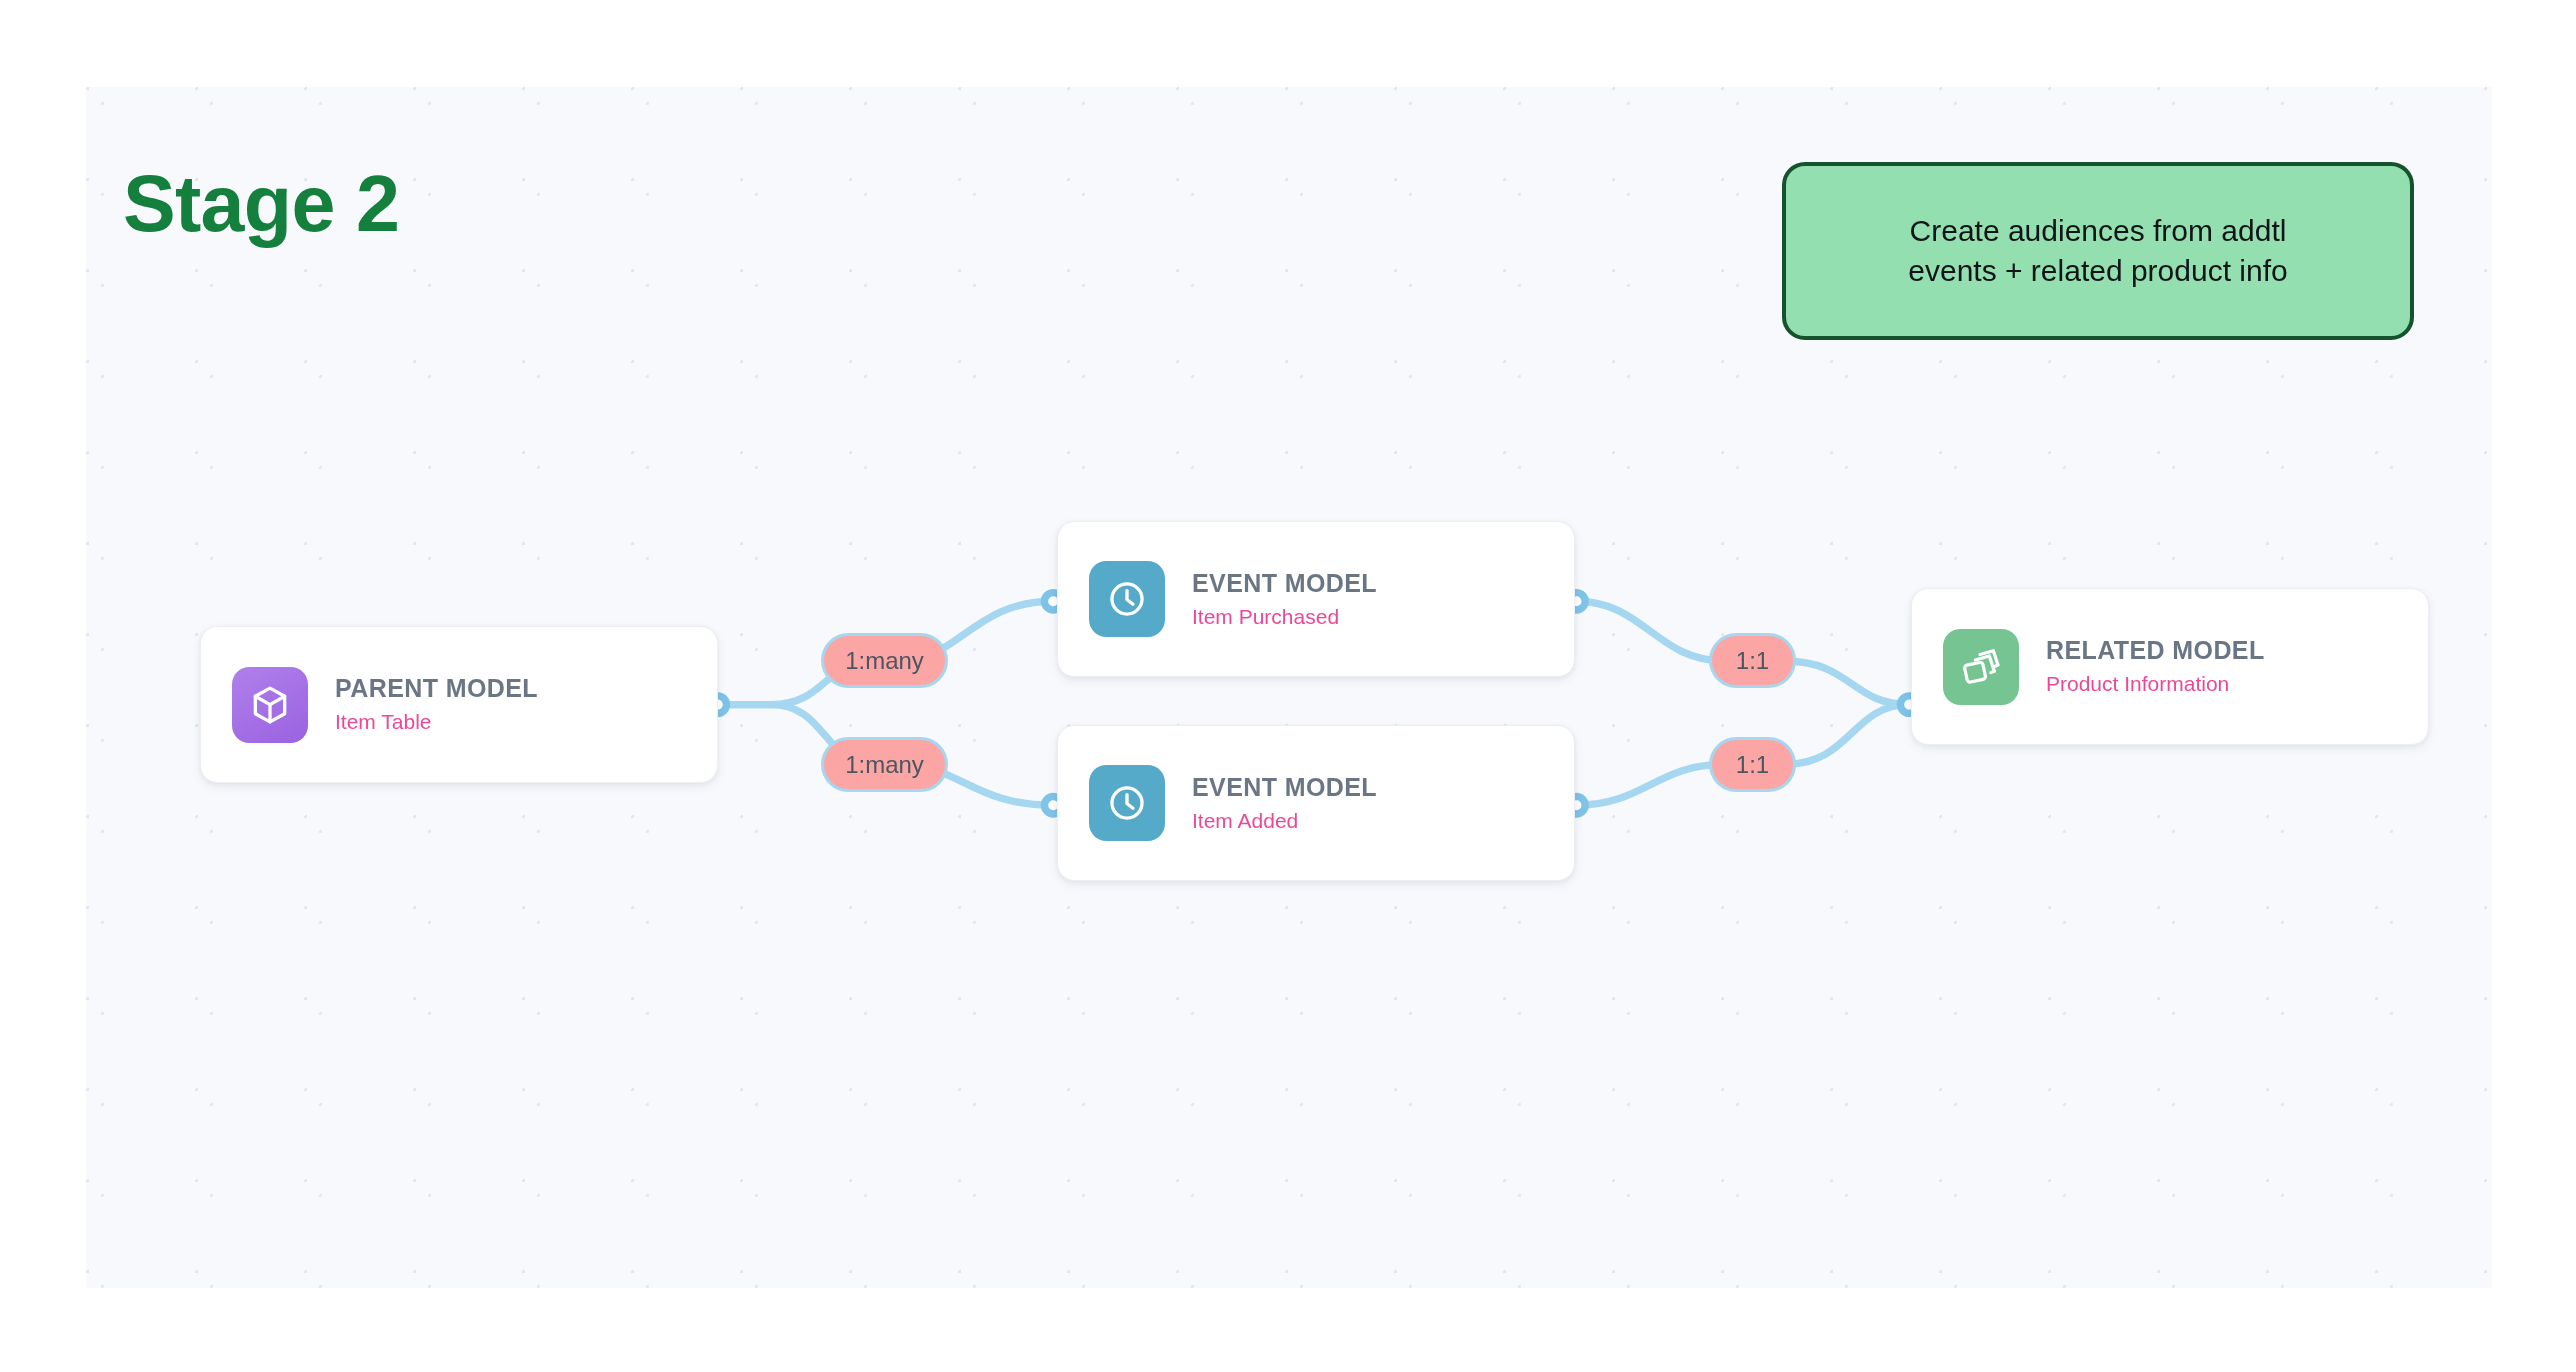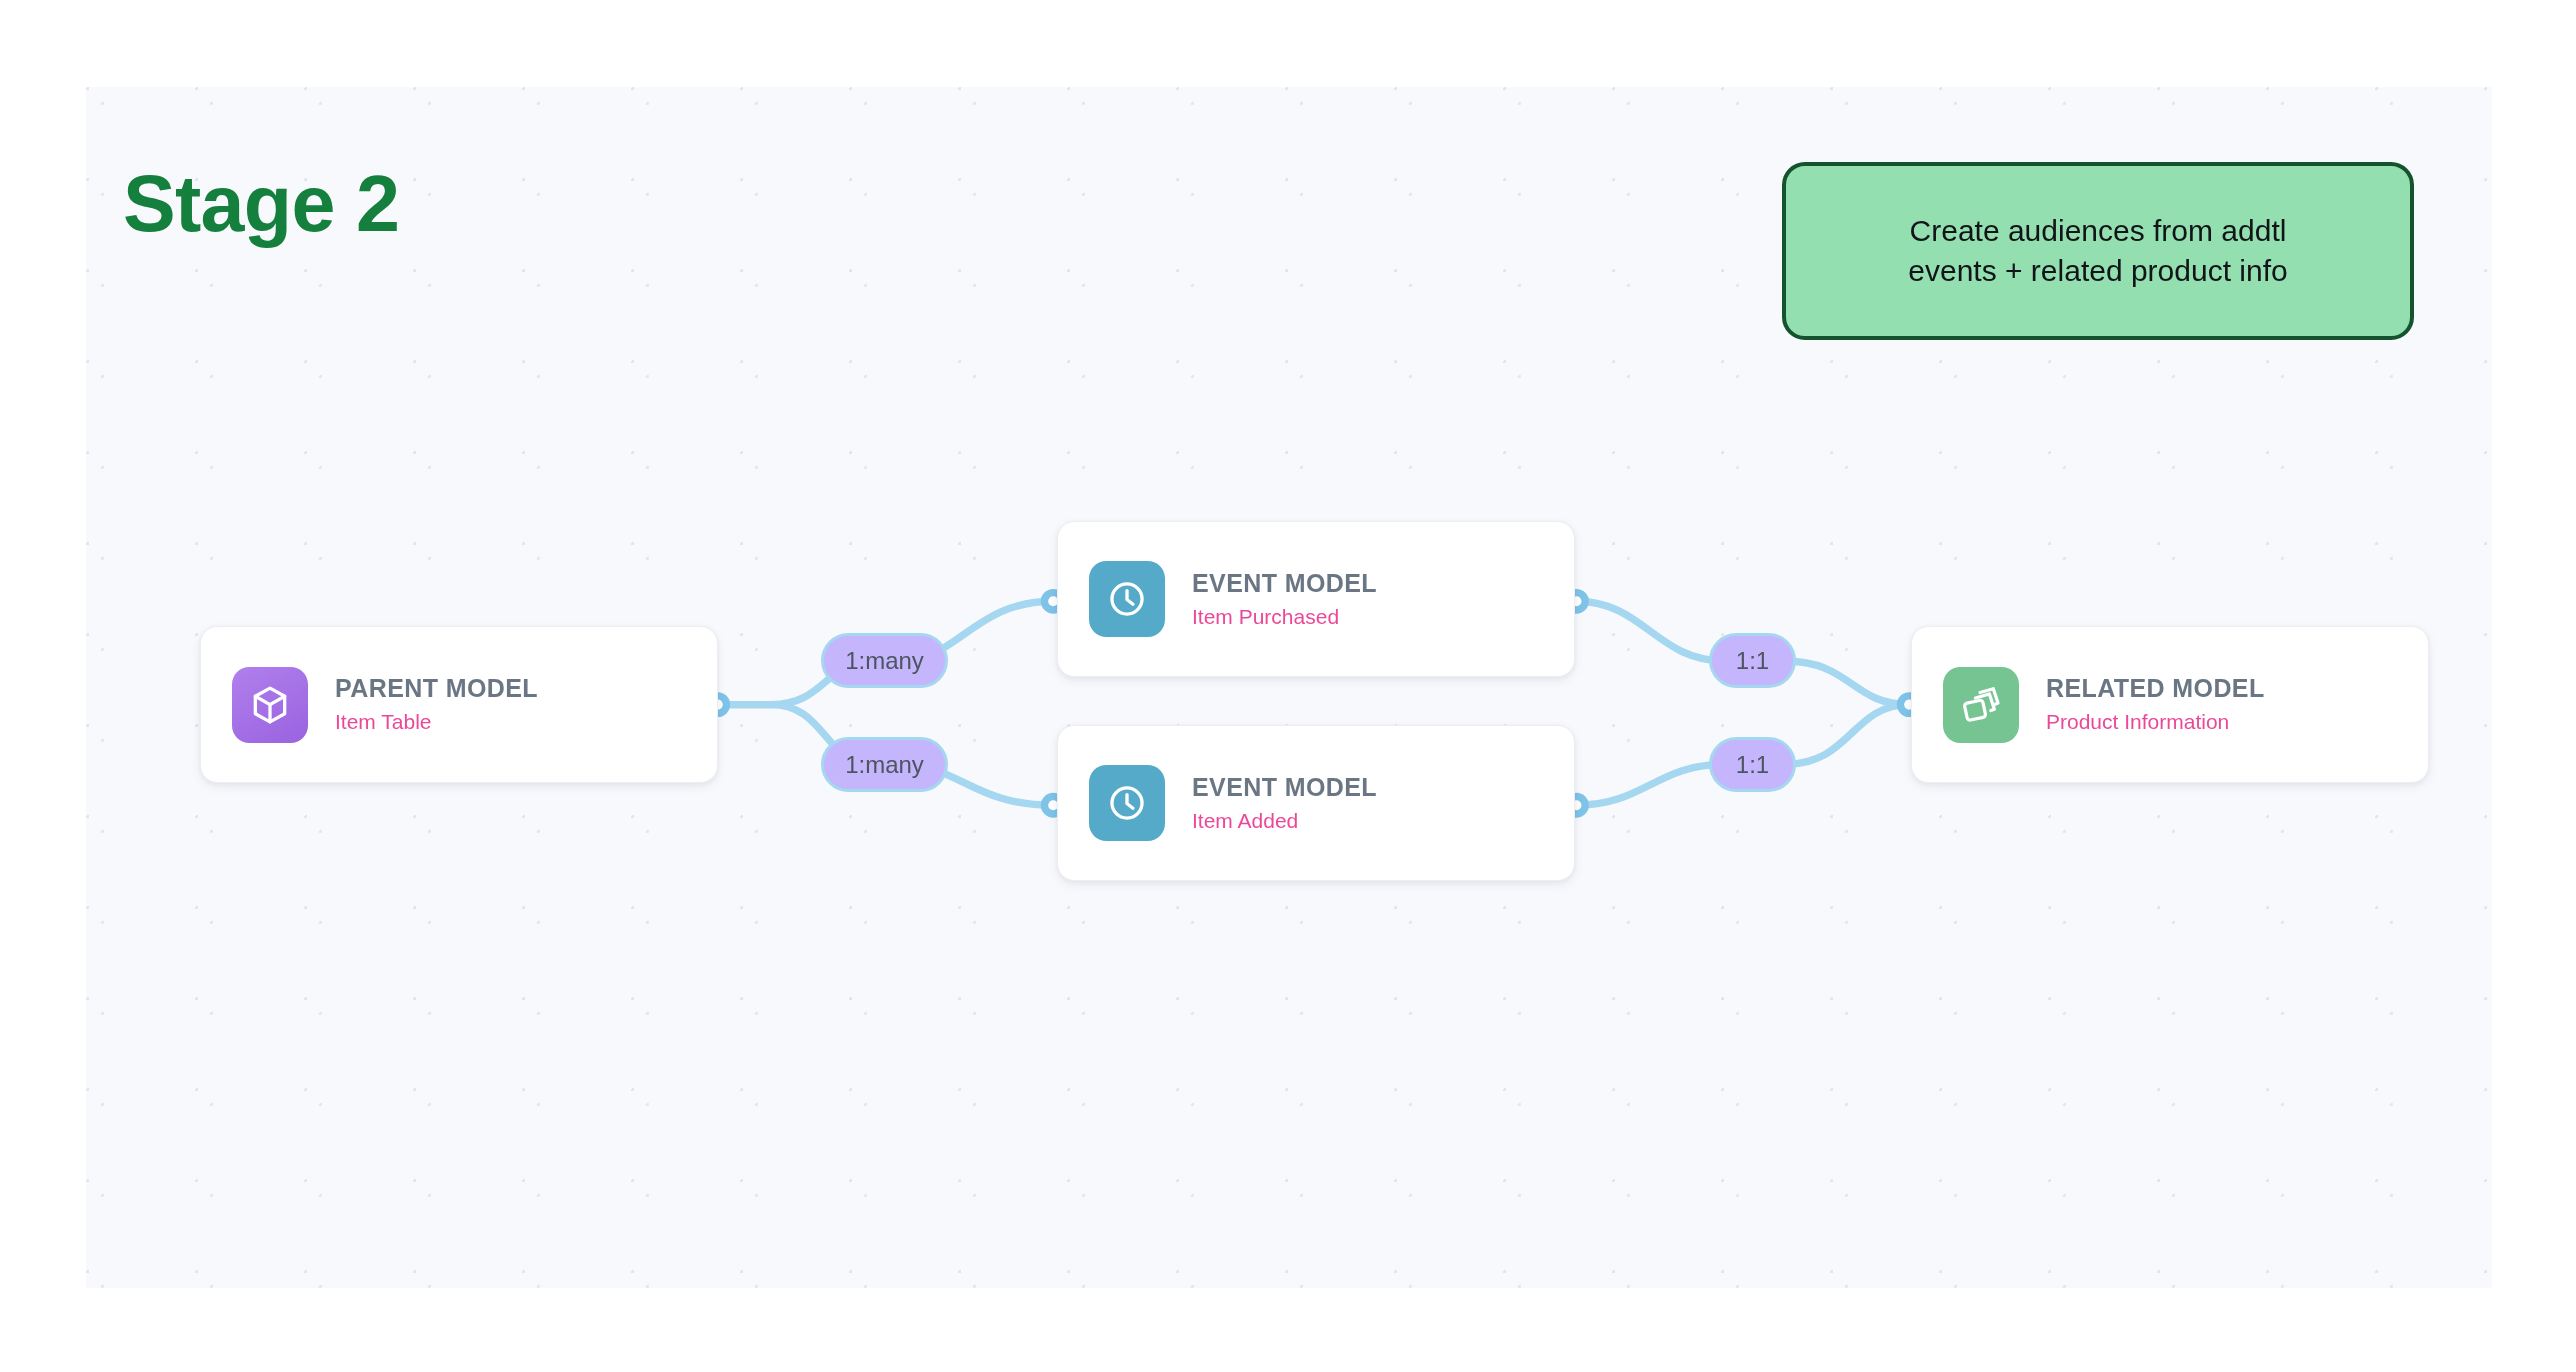--- a/index.html
+++ b/index.html
@@ -133,27 +133,27 @@
     color: #ec4899;
     line-height: 1.3;
     margin-top: 4px;
     white-space: nowrap;
   }
 
   
   #node-parent  { left: 200px;  top: 626px;  width: 518px;  height: 157px; }
   #node-event-1 { left: 1057px; top: 521px;  width: 518px;  height: 156px; }
   #node-event-2 { left: 1057px; top: 725px; width: 518px;  height: 156px; }
-  #node-related { left: 1911px; top: 626px;  width: 518px;  height: 157px; }
+  #node-related { left: 1911px; top: 588px;  width: 518px;  height: 157px; }
 
   
   .rel-pill {
     position: absolute;
     box-sizing: border-box;
-    background: #c4b5fd;
+    background: #fca5a5;
     border: 3.4px solid #a5d7f0;
     border-radius: 670px;
     display: flex;
     align-items: center;
     justify-content: center;
     font-size: 24px;
     color: #4c5560;
     white-space: nowrap;
   }
   #pill-1 { left: 821px; top: 633px;  width: 127px; height: 55px; }

